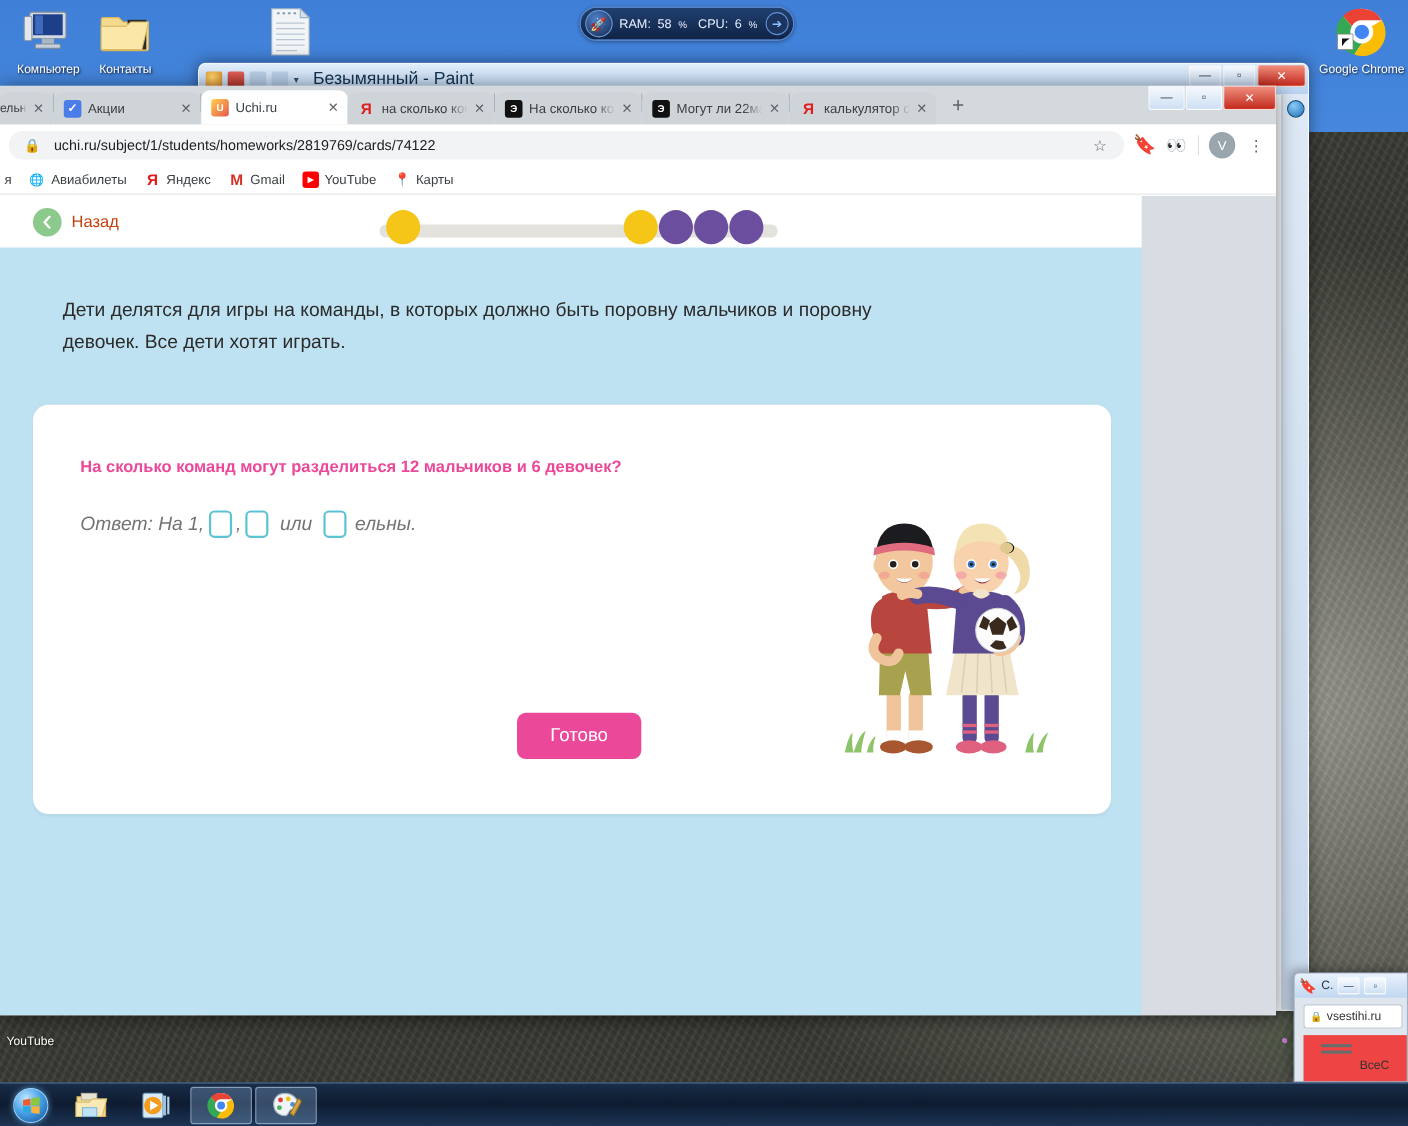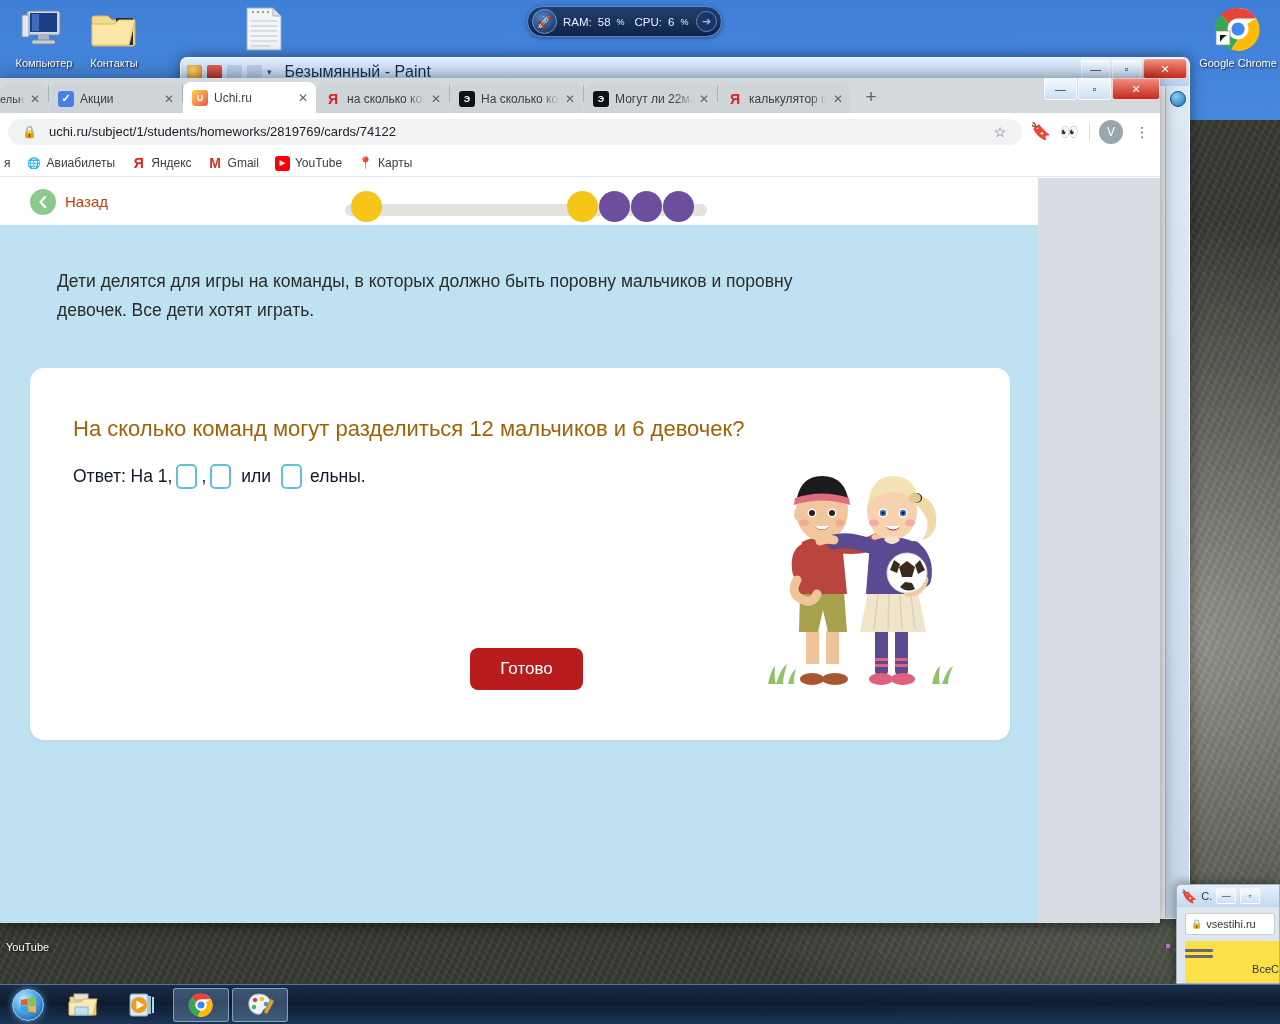--- a/index.html
+++ b/index.html
@@ -125,26 +125,26 @@
   .back-circle{ width:26px;height:26px;border-radius:50%; background:#8cc98c; display:flex;align-items:center;justify-content:center;}
   .back-label{ font-size:15px; color:#c2410c; }
   .progress-wrap{ position:absolute; left:345px; top:24px; width:362px; height:14px;}
   .progress-track{ position:absolute; left:0; top:2px; width:362px; height:12px; background:#e4e2dd; border-radius:6px;}
   .pdot{ position:absolute; top:-11px; width:31px; height:31px; border-radius:50%; }
 
   .uchi-body{ background:#bfe2f2; height:100%; padding:0; }
   .uchi-intro{ font-size:17.5px; color:#2b2b2b; line-height:1.68; padding:42px 60px 0 57px; max-width:900px;}
   .uchi-card{ margin:42px 28px 0 30px; background:#fff; border-radius:14px; height:372px; position:relative;
               box-shadow:0 1px 3px rgba(0,0,0,.06);}
-  .q-text{ position:absolute; left:43px; top:48px; font-size:22px; color:#a16207;}
-  .a-row{ position:absolute; left:43px; top:96px; font-size:17.5px; color:#0f172a; display:flex; align-items:center; gap:0;}
+  .q-text{ position:absolute; left:43px; top:48px; font-size:15px; color:#ec4899;font-weight:bold;}
+  .a-row{ position:absolute; left:43px; top:96px; font-size:17.5px; color:#737373; display:flex; align-items:center; gap:0;font-style:italic;}
   .ansbox{ width:21px; height:25px; border:2px solid #5cc2d4; border-radius:5px; background:#fff;
            display:inline-block; vertical-align:middle; margin:0 4px;}
   .done-btn{ position:absolute; left:440px; top:280px; width:113px; height:42px; border-radius:8px;
-             background:#b91c1c; color:#fff; font-size:17px; display:flex; align-items:center; justify-content:center;}
+             background:#ec4899; color:#fff; font-size:17px; display:flex; align-items:center; justify-content:center;}
 
   .kids{ position:absolute; right:48px; top:100px; width:200px; height:230px;}
 
   
   #perf-widget{
     position:absolute; left:527px; top:6px; width:195px; height:31px; border-radius:16px;
     background:linear-gradient(180deg,#1d3a6e,#122murky); background:linear-gradient(180deg,#21406f,#0f2346);
     border:1px solid #5c86c8; display:flex; align-items:center; color:#e8f0ff; font-size:11.5px; gap:6px;
     padding-left:4px; box-shadow:0 1px 4px rgba(0,0,0,.4);
   }
@@ -158,21 +158,21 @@
   #br-window{ position:absolute; left:1176px; top:884px; width:104px; height:100px;
               background:#dfe6ee; border:1px solid #9fb2c6; border-radius:5px 0 0 0; overflow:hidden;
               box-shadow:-2px -2px 10px rgba(0,0,0,.35);}
   .brw-title{ height:22px; display:flex; align-items:center; gap:4px; padding-left:4px; font-size:11px; color:#24384f;
               background:linear-gradient(180deg,rgba(232,242,253,.95),rgba(190,214,240,.9));}
   .brw-btn{ width:20px;height:16px; border:1px solid rgba(255,255,255,.7); border-radius:2px;
             background:linear-gradient(180deg,rgba(255,255,255,.8),rgba(205,224,244,.8));
             display:flex;align-items:center;justify-content:center;font-size:9px;color:#24384f;}
   .brw-omni{ margin:6px 4px 0 8px; height:22px; background:#fff; border:1px solid #c2ccd6; border-radius:3px;
              display:flex; align-items:center; gap:4px; padding-left:5px; font-size:11px; color:#333;}
-  .brw-page{ margin:6px 0 0 8px; background:#fde047; height:44px; padding:8px 0; }
+  .brw-page{ margin:6px 0 0 8px; background:#ef4444; height:44px; padding:8px 16px; }
   .brw-ham{ width:28px;}
   .brw-ham div{ height:3px; background:#6b6b6b; margin-bottom:3px; border-radius:1px;}
 
   
   #taskbar{
     position:absolute; left:0; bottom:0; width:1280px; height:40px;
     background:linear-gradient(180deg, rgba(22,44,74,.93) 0%, rgba(12,26,48,.96) 46%, rgba(26,52,86,.95) 100%);
     border-top:1px solid rgba(130,170,220,.55);
     display:flex; align-items:center;
   }

